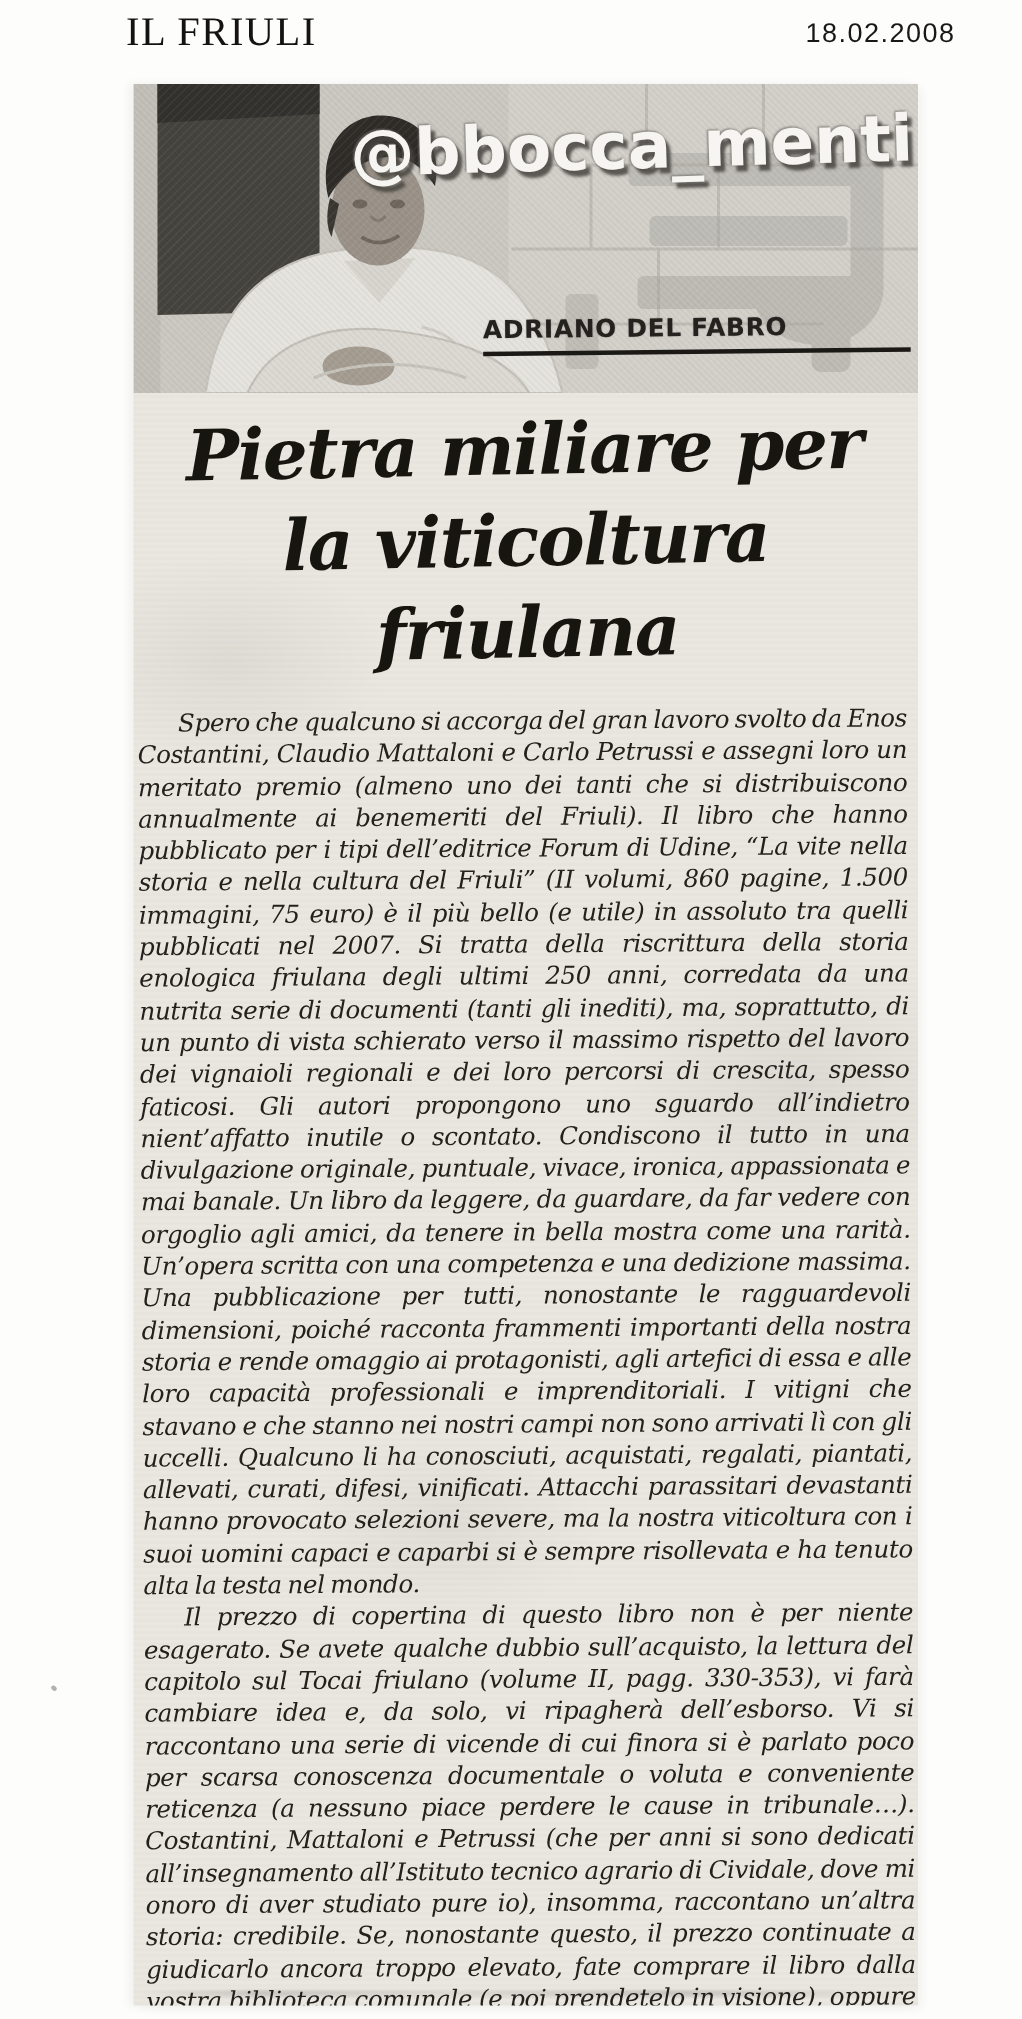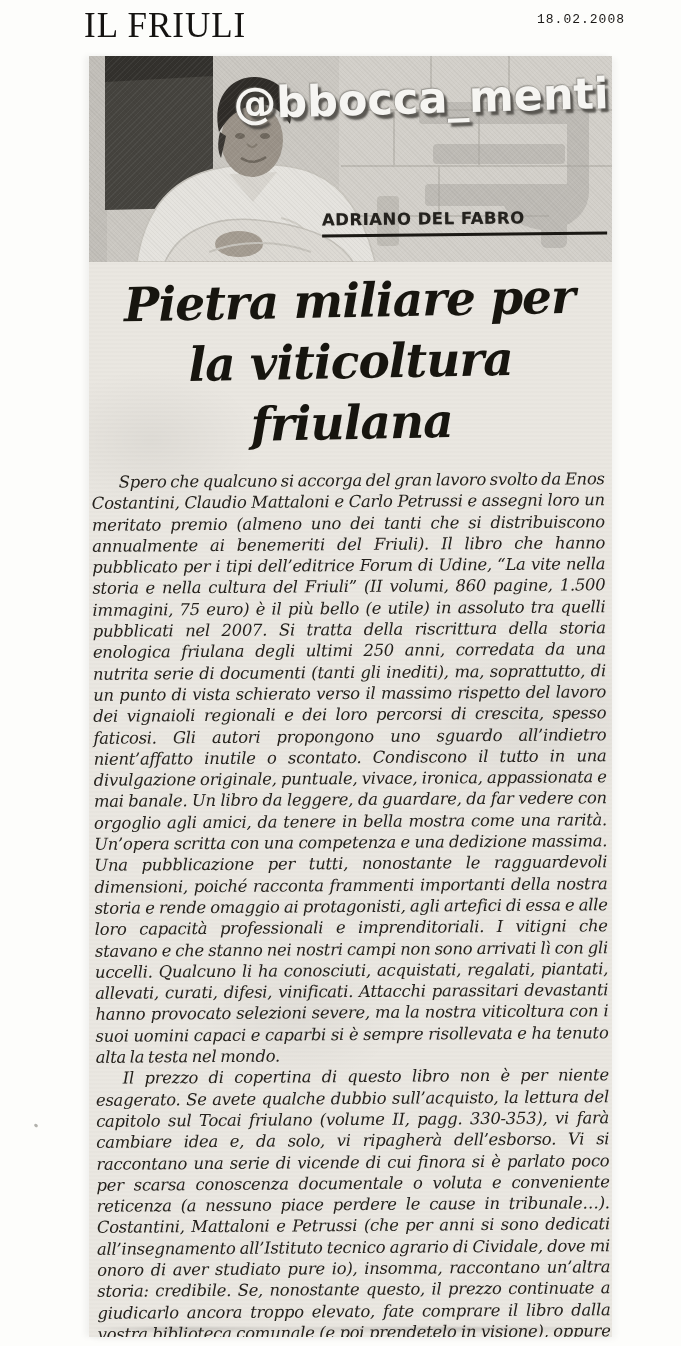--- a/index.html
+++ b/index.html
@@ -5,27 +5,27 @@
   html,body{margin:0;padding:0;}
   body{
     width:681px;height:1346px;position:relative;overflow:hidden;
     background:#fdfdfb;
     font-family:"DejaVu Serif", serif;
   }
   
   .masthead{
     position:absolute;left:84px;top:6px;
     font-family:"Liberation Serif", serif;
-    font-size:35px;letter-spacing:1px;color:#151311;
+    font-size:27px;letter-spacing:1px;color:#151311;
     font-weight:500;
   }
   .scan-date{
     position:absolute;left:537px;top:12px;
-    font-family:Liberation Mono, monospace;
-    font-size:13px;letter-spacing:1px;color:#1a1816;
+    font-family:Liberation Sans, sans-serif;
+    font-size:18px;letter-spacing:1px;color:#1a1816;
   }
   
   .clipping{
     position:absolute;left:89px;top:56px;width:523px;height:1281px;
     background-color:#eae7e1;
     background-image:
       radial-gradient(ellipse 180px 120px at 12% 30%, rgba(0,0,0,.05), transparent 60%),
       radial-gradient(ellipse 230px 150px at 85% 52%, rgba(0,0,0,.055), transparent 60%),
       radial-gradient(ellipse 170px 110px at 40% 75%, rgba(0,0,0,.045), transparent 60%),
       radial-gradient(ellipse 200px 90px at 70% 12%, rgba(0,0,0,.04), transparent 60%),

